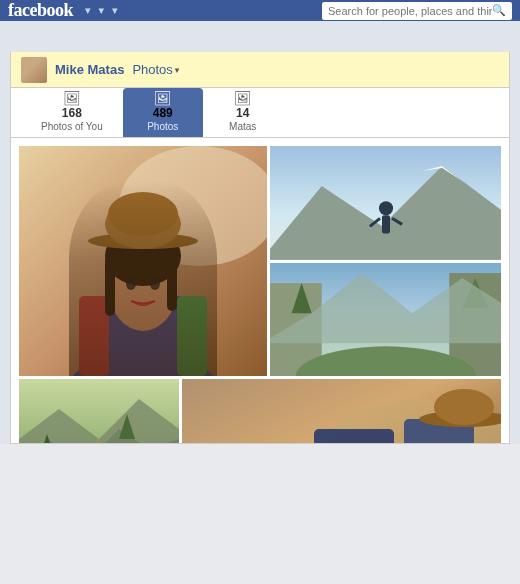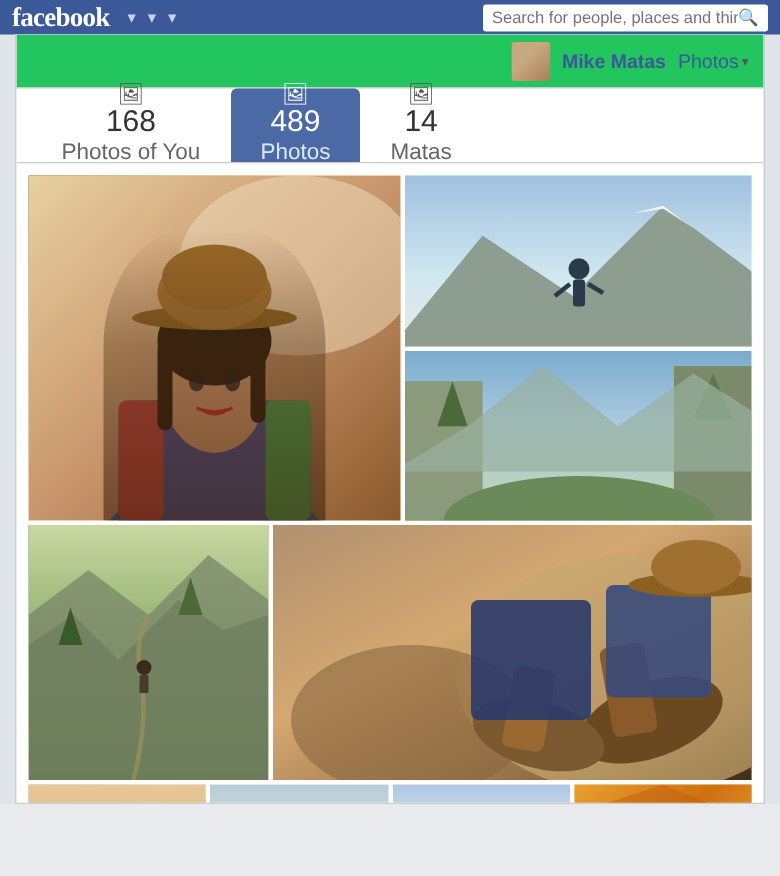--- a/index.html
+++ b/index.html
@@ -51,28 +51,27 @@
       width: 100%;
       background: transparent;
     }
     #search-icon {
       color: #999;
       font-size: 11px;
     }
 
     
     #profile-bar {
-      background: #22c55e;
+      background: #fef9c3;
       border-bottom: 1px solid #ccc;
       height: 36px;
       display: flex;
       align-items: center;
       padding: 16px 10px;
       gap: 8px;
-      justify-content: flex-end;
     }
     #profile-avatar {
       width: 26px;
       height: 26px;
       background: #bbb;
       border-radius: 2px;
       overflow: hidden;
       display: flex;
       align-items: center;
       justify-content: center;
@@ -120,32 +119,32 @@
       cursor: pointer;
       border-bottom: 3px solid transparent;
       min-width: 80px;
     }
     .tab-item.active {
       background: #4a69a5;
       border-radius: 4px 4px 0 0;
       border-bottom: 3px solid #4a69a5;
     }
     .tab-count {
-      font-size: 20px;
-      font-weight: normal;
+      font-size: 12px;
+      font-weight: bold;
       line-height: 1;
     }
     .tab-item:not(.active) .tab-count {
       color: #333;
     }
     .tab-item.active .tab-count {
-      color: #ffffff;
+      color: #000000;
     }
     .tab-label {
-      font-size: 15px;
+      font-size: 10px;
       margin-top: 2px;
     }
     .tab-item:not(.active) .tab-label {
       color: #666;
     }
     .tab-item.active .tab-label {
       color: #dce8ff;
     }
     .tab-icon {
       font-size: 14px;
@@ -245,26 +244,27 @@
       position: absolute;
       bottom: 0; left: 20%;
       width: 60%; height: 85%;
       background: linear-gradient(180deg, transparent 0%, rgba(80,50,20,0.4) 40%, rgba(60,35,10,0.6) 100%);
       border-radius: 40% 40% 0 0;
     }
 
     
     #outer {
       width: 520px;
-      height: 536px;
+      height: 444px;
       background: #e0e4eb;
       display: flex;
       flex-direction: column;
       align-items: center;
       padding: 0;
+      gap: 31px;
     }
 
     #main-content {
       width: 500px;
       background: white;
       border: 1px solid #ccc;
       border-top: none;
       margin: 0 auto;
       overflow: hidden;
     }

